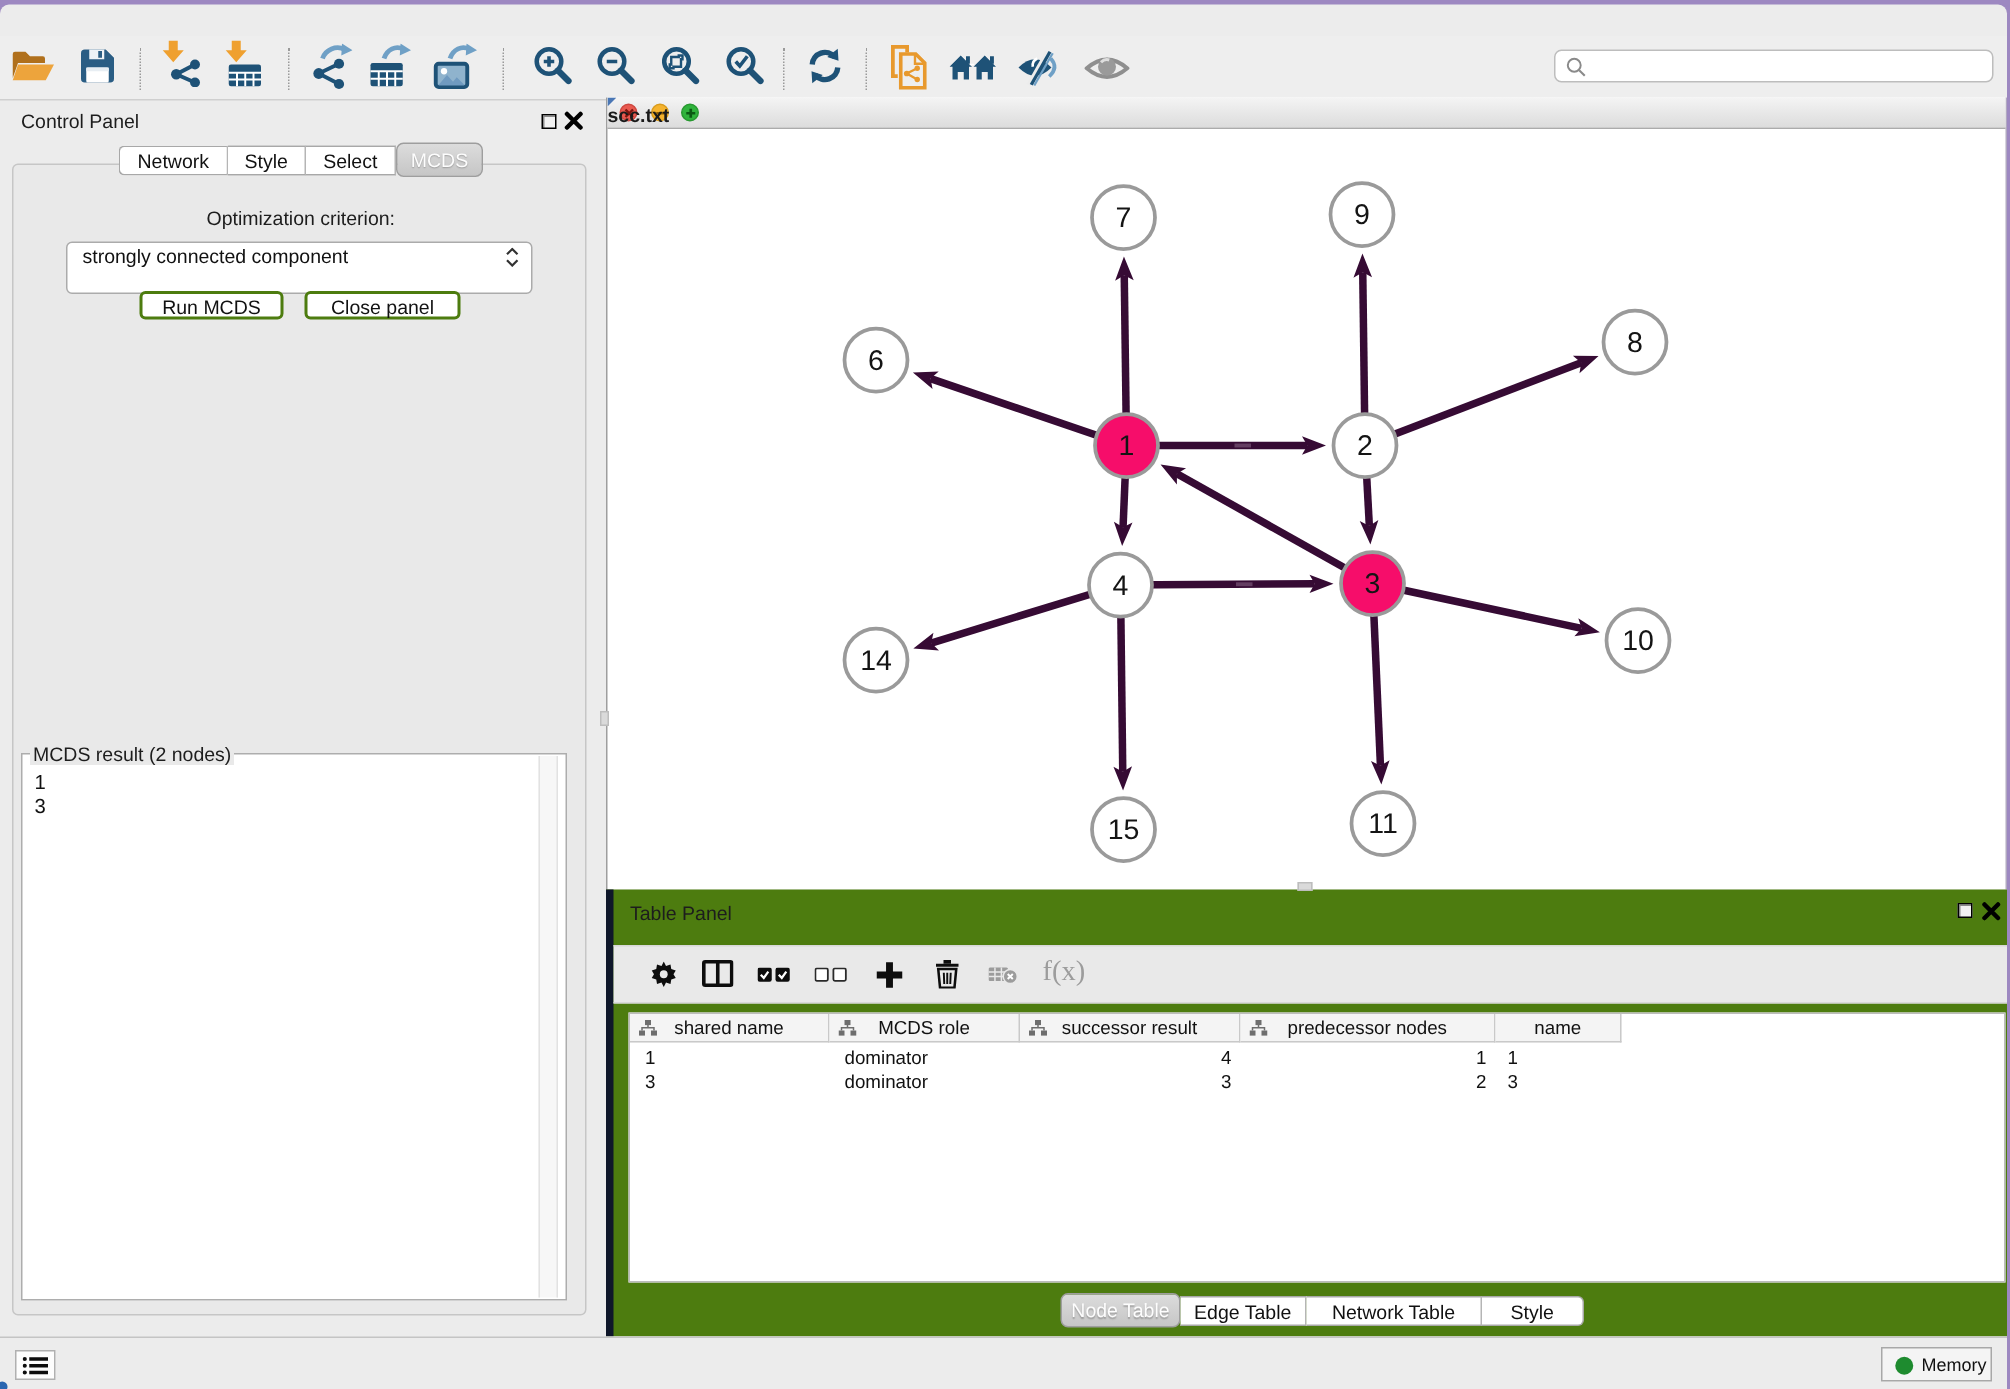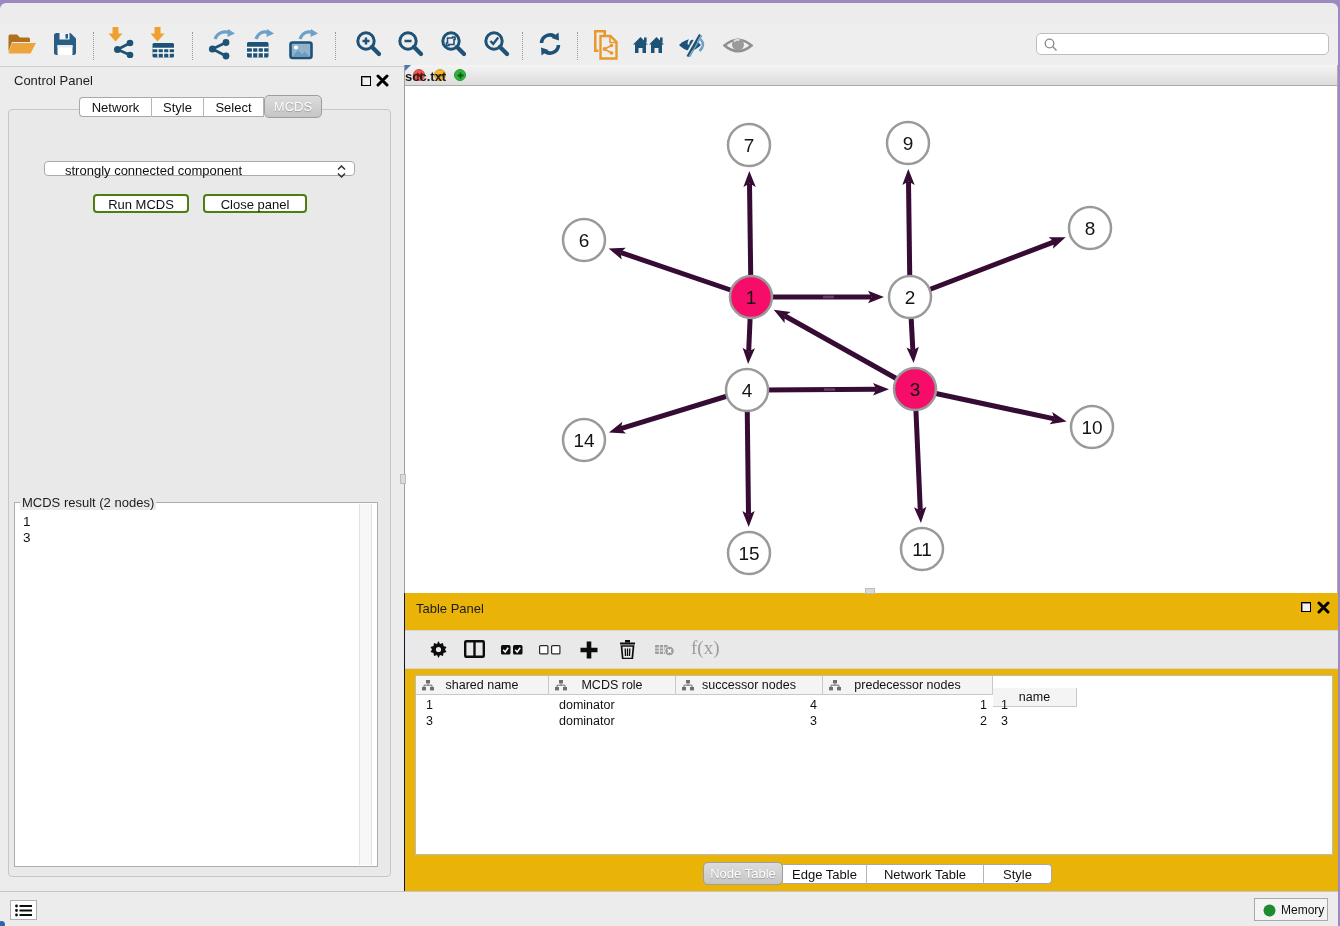--- a/index.html
+++ b/index.html
@@ -17,32 +17,32 @@
   
   #cp-title { position:absolute; left:14px; top:70px; font-size:13px; color:#1d1d1d; }
   .winbtn-sq { position:absolute; width:10px; height:10px; border:1.6px solid #000; background:#f2f2f2; box-shadow:1px 1px 0 #8a8a8a inset; }
   #cp-panel { position:absolute; left:8px; top:106px; width:383px; height:768px; background:#e9e9e9; border:1px solid #c6c6c6; border-radius:4px; }
   .tabgroup { position:absolute; display:flex; z-index:5; }
   .tab { height:20px; background:#fff; border-top:1px solid #a8a8a8; border-bottom:1px solid #a8a8a8; border-right:1px solid #b5b5b5; font-size:13px; color:#111; display:flex; align-items:center; justify-content:center; }
   .tab.first { border-left:1px solid #a8a8a8; border-radius:4px 0 0 4px; }
   .tab.last { border-right:1px solid #a8a8a8; border-radius:0 4px 4px 0; }
   .tab.sel { background:linear-gradient(#dcdcdc,#c6c6c6); color:#fdfdfd; border:1px solid #9e9e9e; border-radius:5px; margin-top:-2px; height:23px; text-shadow:0 1px 1px rgba(0,0,0,0.25); }
   #opt-label { position:absolute; left:9px; top:135px; width:383px; text-align:center; font-size:13px; color:#1d1d1d; }
-  #opt-select { position:absolute; left:44px; top:158px; width:311px; height:15px; background:#fff; border:1px solid #ababab; border-radius:4px; font-size:13px; color:#111; line-height:17px; padding-left:20px; }
+  #opt-select { position:absolute; left:44px; top:158px; width:311px; height:35px; background:#fff; border:1px solid #ababab; border-radius:4px; font-size:13px; color:#111; line-height:17px; padding-left:10px; }
   .btn { position:absolute; height:19px; background:#fff; border:2px solid #4d7c0f; border-radius:4px; font-size:13px; color:#111; text-align:center; line-height:17px; }
   #fieldset { position:absolute; left:14px; top:499px; width:364px; height:365px; background:#fff; border:1px solid #adadad; }
   #fs-legend { position:absolute; left:20px; top:492px; padding:0 2px; background:#e9e9e9; font-size:13px; color:#1d1d1d; }
   #fs-scroll { position:absolute; right:5px; top:1px; bottom:1px; width:13px; background:#f7f7f7; border-left:1px solid #e2e2e2; border-right:1px solid #e2e2e2; }
   
   #nwin { position:absolute; left:404px; top:62px; width:934px; height:528px; border-left:1px solid #9e9e9e; border-right:1px solid #b0a8c0; background:#fff; }
   #nwin-tb { position:absolute; top:0; left:0; right:0; height:21px; background:linear-gradient(#f4f4f4,#dcdcdc); border-bottom:1px solid #ababab; }
   .tl2 { position:absolute; top:4px; width:12px; height:12px; border-radius:50%; }
   #nwin-title { position:absolute; top:4px; left:0; right:0; font-size:13px; font-weight:bold; color:#1a1a1a; }
   
-  #tpanel { position:absolute; left:404px; top:590px; width:934px; height:298px; background:#eab308; border-left:1px solid #0f172a; }
+  #tpanel { position:absolute; left:404px; top:590px; width:934px; height:298px; background:#4d7c0f; border-left:5px solid #0f172a; }
   #tp-title { position:absolute; left:11px; top:8px; font-size:13px; color:#1d1d1d; }
   #tp-toolbar { position:absolute; left:0; right:0; top:37px; height:39px; background:#e9e9e9; border-top:1px solid #d8d8d8; border-bottom:1px solid #d8d8d8; }
   #ttable { position:absolute; left:10px; top:82px; width:918px; height:180px; background:#fff; border:1px solid #bcbcbc; }
   .thead { position:absolute; top:0; height:19px; background:#f4f4f4; border-bottom:1px solid #c9c9c9; border-right:1px solid #c9c9c9; font-size:12.5px; color:#111; text-align:center; line-height:18px; }
   .trow { position:absolute; font-size:12.5px; color:#111; height:16px; line-height:16px; }
   
   #statusbar { position:absolute; left:0; right:0; bottom:0; height:35px; background:#ececec; border-top:1px solid #c4c4c4;padding-left:33px; }
   #memorybtn { position:absolute; right:10px; top:6px; width:74px; height:23px; background:#f4f4f4; border:1px solid #a8a8a8; font-size:12px; color:#111; }
   #listbtn { position:absolute; left:10px; top:8px; width:27px; height:20px; background:#fdfdfd; border:1px solid #b0b0b0; }
 </style>
@@ -169,20 +169,21 @@
 <svg class="abs" style="left:376px;top:71px" width="13" height="13" viewBox="0 0 13 13">
   <path d="M2 2 L11 11 M11 2 L2 11" stroke="#000" stroke-width="3" stroke-linecap="round"></path>
 </svg>
 <div class="tabgroup" style="left:79px;top:94px;">
   <div class="tab first" style="width:73px;">Network</div>
   <div class="tab" style="width:52px;">Style</div>
   <div class="tab" style="width:60px;">Select</div>
   <div class="tab sel last" style="width:58px;">MCDS</div>
 </div>
 <div id="cp-panel"></div>
+<div id="opt-label">Optimization criterion:</div>
 <div id="opt-select">strongly connected component
   <svg style="position:absolute;right:8px;top:3px" width="9" height="13" viewBox="0 0 9 13">
     <path d="M1 4.5 L4.5 1 L8 4.5 M1 8.5 L4.5 12 L8 8.5" fill="none" stroke="#333" stroke-width="1.5"></path>
   </svg>
 </div>
 <div class="btn" style="left:93px;top:191px;width:96px;">Run MCDS</div>
 <div class="btn" style="left:203px;top:191px;width:104px;">Close panel</div>
 <div id="fieldset">
   <div id="fs-scroll"></div>
   <div style="position:absolute;left:8px;top:11px;font-size:13.5px;color:#111;line-height:16px;">1<br>3</div>
@@ -305,23 +306,23 @@
       <rect x="0" y="1" width="13" height="9" rx="1" fill="#9c9c9c"></rect>
       <path d="M0 4 h13 M0 7 h13 M4.3 1 v9 M8.6 1 v9" stroke="#e9e9e9" stroke-width="1"></path>
       <circle cx="14.5" cy="7" r="4.7" fill="#9c9c9c" stroke="#e9e9e9" stroke-width="1"></circle>
       <path d="M12.8 5.3 l3.4 3.4 M16.2 5.3 l-3.4 3.4" stroke="#fff" stroke-width="1.3"></path>
     </svg>
     <div class="abs" style="left:286px;top:6px;font-family:'Liberation Serif',serif;font-size:19px;color:#9c9c9c;">f(x)</div>
   </div>
   <div id="ttable">
     <div class="thead" style="left:0;width:133px;">shared name</div>
     <div class="thead" style="left:133px;width:127px;">MCDS role</div>
-    <div class="thead" style="left:260px;width:147px;">successor nodes</div>
+    <div class="thead" style="left:260px;width:147px;">successor result</div>
     <div class="thead" style="left:407px;width:170px;">predecessor nodes</div>
-    <div class="thead" style="left:577px;width:84px;margin-top:12px;">name</div>
+    <div class="thead" style="left:577px;width:84px;">name</div>
     <svg class="abs" style="left:6px;top:4px" width="12" height="11" viewBox="0 0 12 11">
           <rect x="4" y="0" width="4" height="3.4" fill="#6e6e6e"></rect>
           <rect x="0" y="7" width="4" height="3.4" fill="#6e6e6e"></rect>
           <rect x="8" y="7" width="4" height="3.4" fill="#6e6e6e"></rect>
           <path d="M6 3.4 V5.2 M2 7 V5.2 H10 V7" fill="none" stroke="#6e6e6e" stroke-width="1"></path>
         </svg>
     <svg class="abs" style="left:139px;top:4px" width="12" height="11" viewBox="0 0 12 11">
           <rect x="4" y="0" width="4" height="3.4" fill="#6e6e6e"></rect>
           <rect x="0" y="7" width="4" height="3.4" fill="#6e6e6e"></rect>
           <rect x="8" y="7" width="4" height="3.4" fill="#6e6e6e"></rect>

